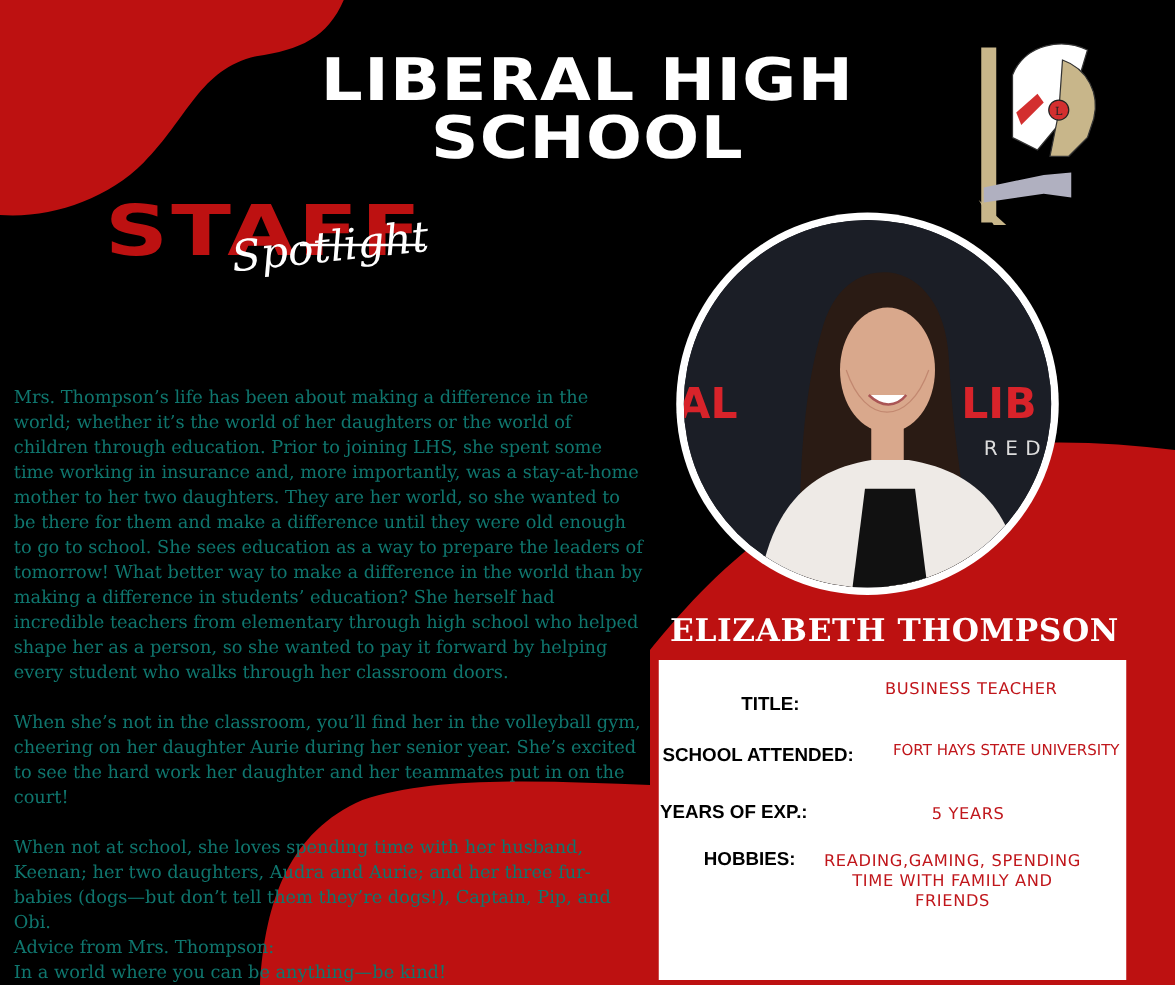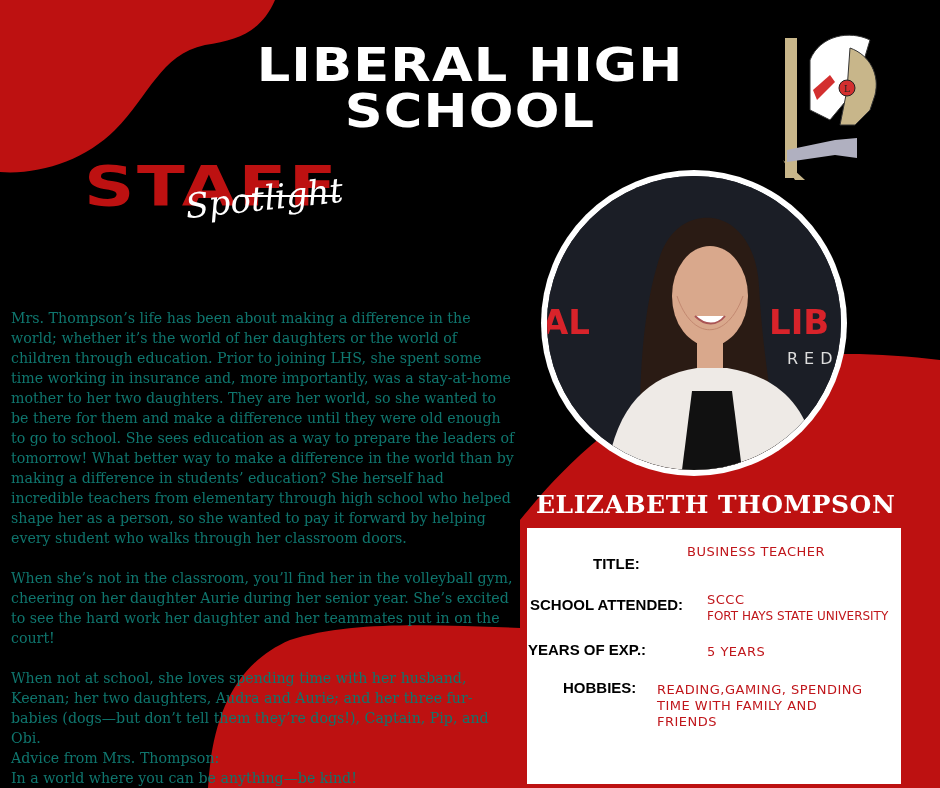--- a/index.html
+++ b/index.html
@@ -12,21 +12,21 @@
   .spot-line { position: absolute; left: 240px; top: 195px; width: 100px; height: 2px; background: #fff; }
   .logo { position: absolute; left: 775px; top: 30px; width: 110px; height: 155px; }
   .bio { position: absolute; left: 11px; top: 264px; width: 505px; color: #0f766e; font-family: "DejaVu Serif", serif; font-size: 14.2px; line-height: 20px; margin-top: 44px; }
   .bio p { margin: 0 0 20px 0; }
   .bio p.tight { margin: 0; }
   .photo { position: absolute; left: 530px; top: 170px; width: 306px; height: 306px; border-radius: 50%; background: #fff; margin-left: 11px; }
   .photo-inner { position: absolute; left: 6px; top: 6px; width: 294px; height: 294px; border-radius: 50%; overflow: hidden; background: #1a1d24; }
   .name { position: absolute; left: 536px; top: 490px; color: #fff; font-family: "DejaVu Serif", serif; font-weight: bold; font-size: 25px; letter-spacing: 0.5px; text-align: center; }
   .card { position: absolute; left: 527px; top: 528px; width: 374px; height: 256px; background: #fff; }
   .lbl { position: absolute; color: #000; font-family: "Liberation Sans", sans-serif; font-weight: bold; font-size: 15px; }
-  .val { position: absolute; color: #c0161b; font-family: "DejaVu Sans", sans-serif; font-size: 13px; text-align: left; text-transform: uppercase; line-height: 16px; letter-spacing: 0.5px; }
+  .val { position: absolute; color: #c0161b; font-family: "DejaVu Sans", sans-serif; font-size: 13px; text-align: center; text-transform: uppercase; line-height: 16px; letter-spacing: 0.5px; }
 </style>
 </head>
 <body>
 
 <div class="canvas">
 
   <svg class="blob" style="left:0;top:0" width="300" height="180" viewBox="0 0 300 180">
     <path d="M0 0 H275 C262 30 240 40 205 45 C160 55 150 95 115 130 C85 160 40 175 0 172 Z" fill="#bd1111"></path>
   </svg>
   <svg class="blob" style="left:0;top:0" width="940" height="788" viewBox="0 0 940 788">
@@ -80,21 +80,20 @@
   </div>
 
   <div class="name">ELIZABETH THOMPSON</div>
 
   <div class="card">
     <div class="lbl" style="left:66px;top:27px">TITLE:</div>
     <div class="val" style="left:160px;top:16px;width:180px">BUSINESS TEACHER</div>
 
     <div class="lbl" style="left:3px;top:68px">SCHOOL ATTENDED:</div>
     <div class="val" style="left:180px;top:64px;width:196px">
-      <div>SCCC</div>
       <div style="font-size:12px;letter-spacing:0">FORT HAYS STATE UNIVERSITY</div>
     </div>
 
     <div class="lbl" style="left:1px;top:113px">YEARS OF EXP.:</div>
     <div class="val" style="left:180px;top:116px;width:135px">5 YEARS</div>
 
     <div class="lbl" style="left:36px;top:151px">HOBBIES:</div>
     <div class="val" style="left:130px;top:154px;width:210px">
       <div>READING,GAMING, SPENDING</div>
       <div>TIME WITH FAMILY AND</div>

